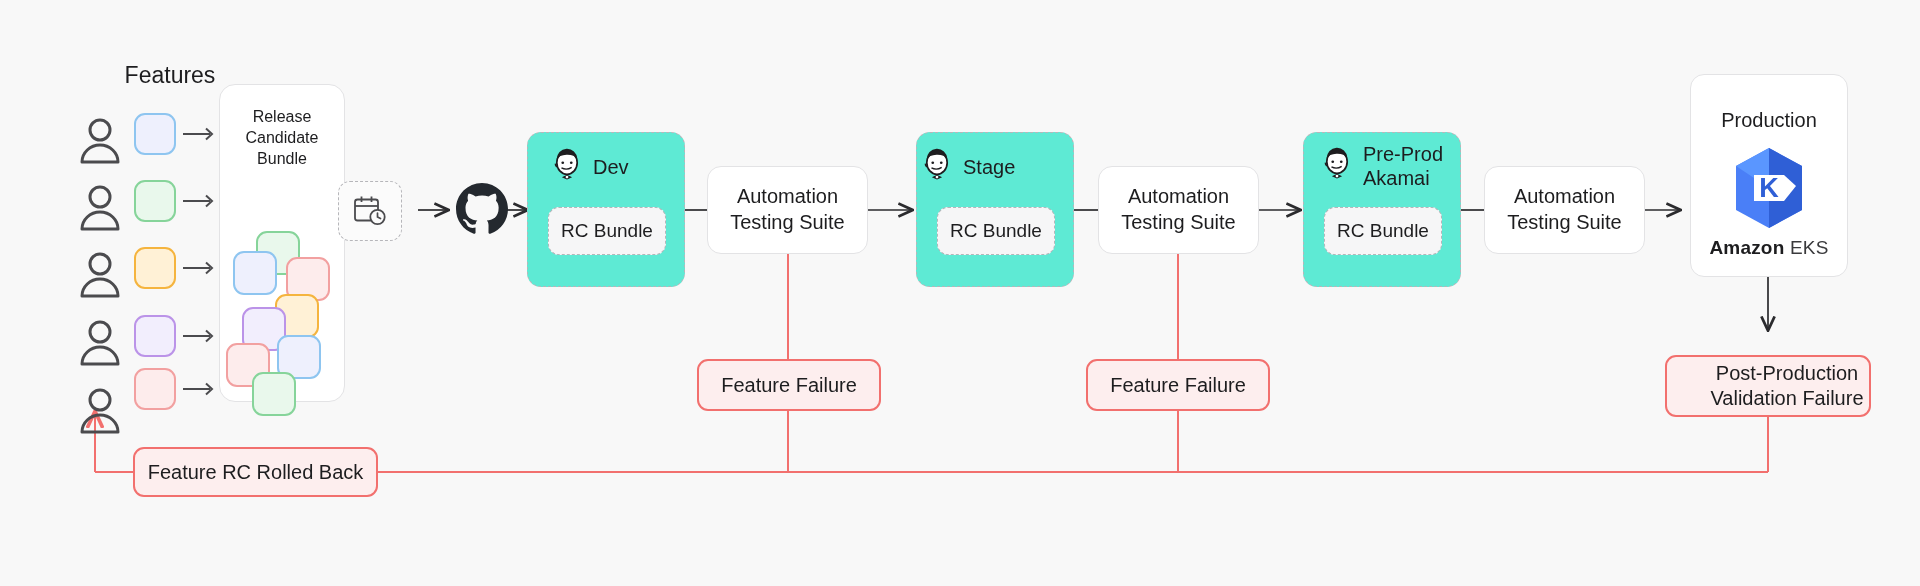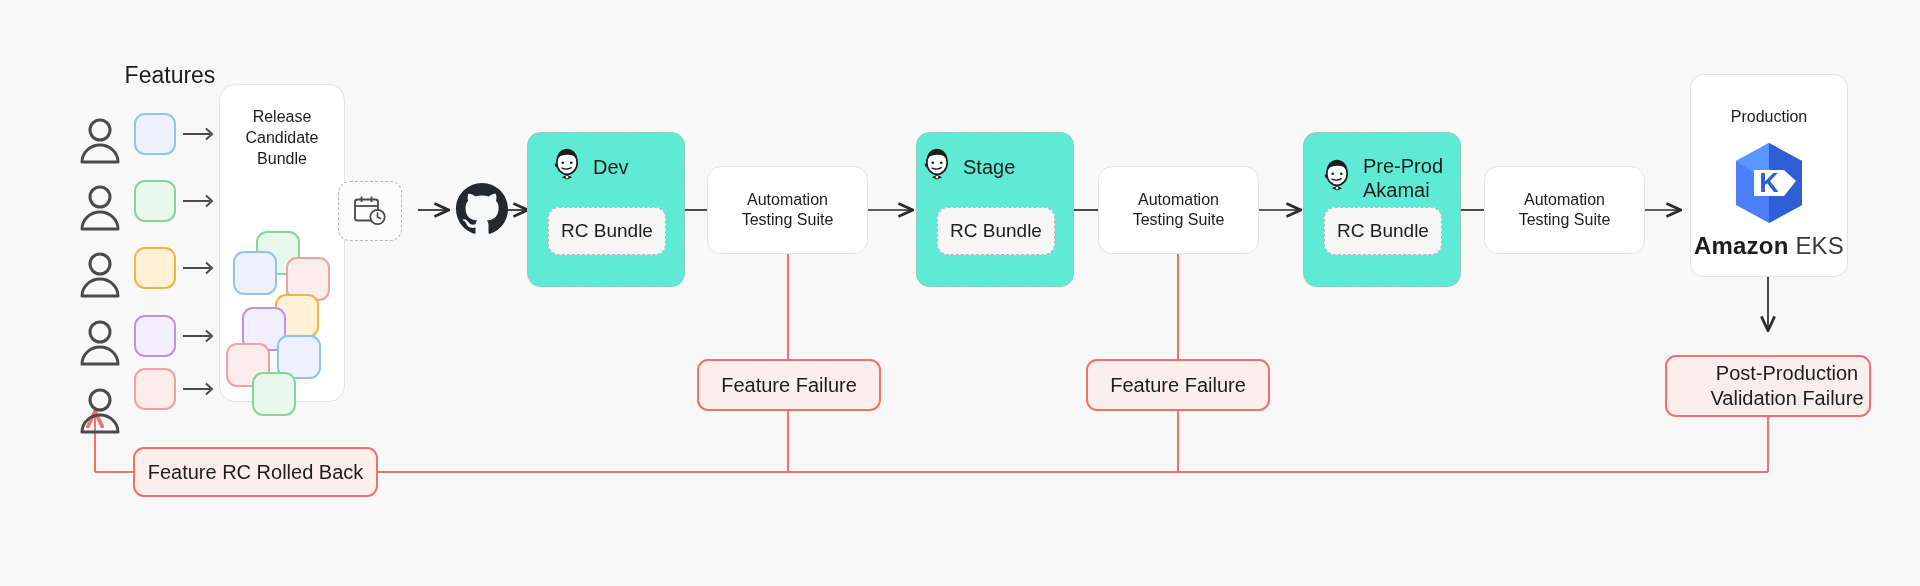--- a/index.html
+++ b/index.html
@@ -8,21 +8,21 @@
     background: #f8f8f8;
     font-family: "Liberation Sans", sans-serif;
     overflow: hidden;
   }
   #stage { position: relative; width: 1920px; height: 586px; }
   .abs { position: absolute; }
 
   
   .lbl {
     color: #1d1d1f;
-    font-size: 16px;
+    font-size: 20px;
     line-height: 1.28;
     text-align: center;
     white-space: pre-line;
   }
 
   
   .features-title {
     left: 110px; top: 62px; width: 120px;
     font-size: 23px; color: #1d1d1f; text-align: center;
   }
@@ -88,21 +88,21 @@
     display: flex; align-items: center; justify-content: center;
     color: #1d1d1f;
     font-size: 20px;
     text-align: center;
     line-height: 1.25;
     white-space: pre-line;
   }
 
   
   .eks-wrap { display: flex; flex-direction: column; align-items: center; }
-  .eks-text { margin-top: 6px; font-size: 24px; color: #1d1d1f; letter-spacing: .2px; }
+  .eks-text { margin-top: 6px; font-size: 19px; color: #1d1d1f; letter-spacing: .2px; }
   .eks-text b { font-weight: bold; }
   .eks-text span { font-weight: normal; color: #3a3a3c; }
 
   svg { display: block; overflow: visible; }
 </style>
 </head>
 <body style="background: rgb(248, 248, 248);">
 
 <div id="stage">
 
@@ -291,21 +291,21 @@
       <span class="lbl" style="font-size:19px;">RC Bundle</span>
     </div>
   </div>
 
   <div class="abs card-solid" style="left:1098px;top:166px;width:161px;height:88px;">
     <div class="lbl">Automation
 Testing Suite</div>
   </div>
 
   <div class="abs card-dashed" style="left:1303px;top:132px;width:158px;height:155px;">
-    <div class="env-head abs" style="left:16px;top:21px;">
+    <div class="env-head abs" style="left:16px;top:9px;">
       <svg width="34" height="34" viewBox="0 0 40 40">
         <ellipse cx="20" cy="15" rx="12" ry="13.5" fill="#fff" stroke="#1d1d1f" stroke-width="2"></ellipse>
         <path d="M8,11 a12,12 0 0 1 24,-1 a13,8 0 0 0 -24,1 z" fill="#1d1d1f"></path>
         <circle cx="15" cy="15" r="1.6" fill="#1d1d1f"></circle>
         <circle cx="25" cy="15" r="1.6" fill="#1d1d1f"></circle>
         <path d="M13.5,21 q6,3.2 12,-0.6" fill="none" stroke="#1d1d1f" stroke-width="1.6"></path>
         <path d="M20,29 l-6,3 l6,2.6 l6,-2.6 z" fill="#1d1d1f"></path>
         <circle cx="20" cy="31.8" r="1.6" fill="#fff"></circle>
         <path d="M6.5,16 a2.4,3 0 0 0 2.4,3.6" fill="none" stroke="#1d1d1f" stroke-width="1.8"></path>
       </svg>

